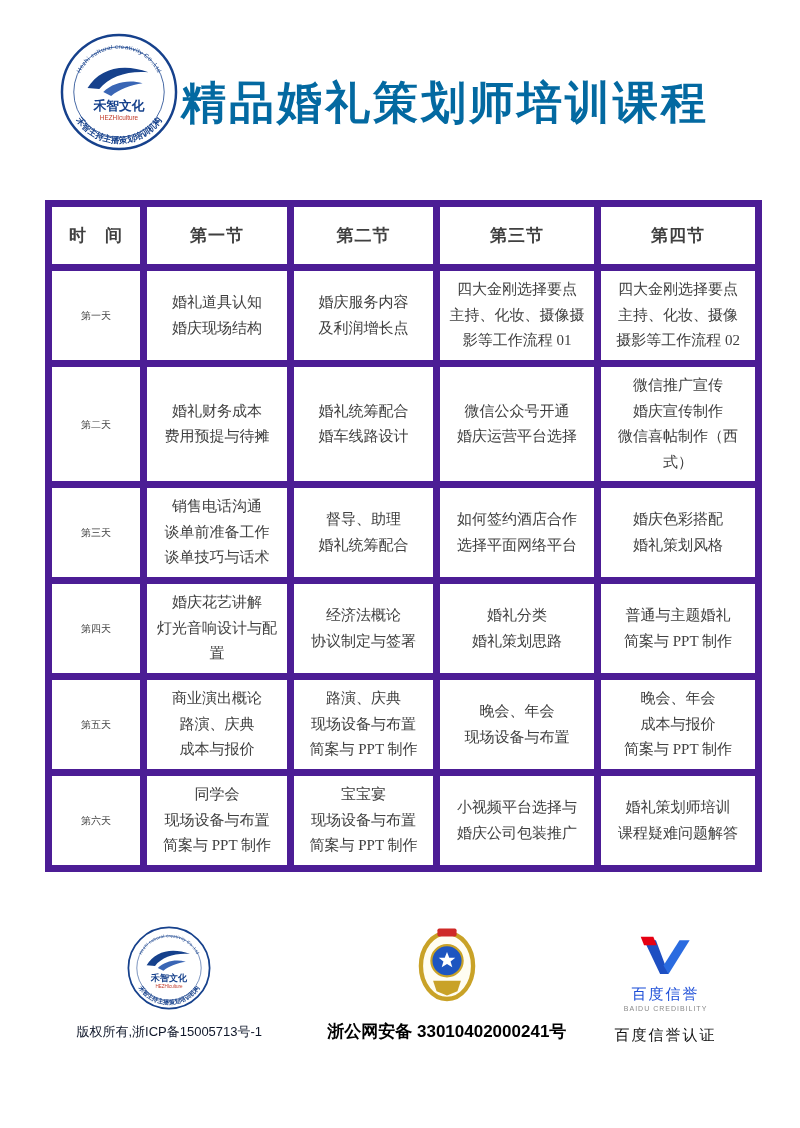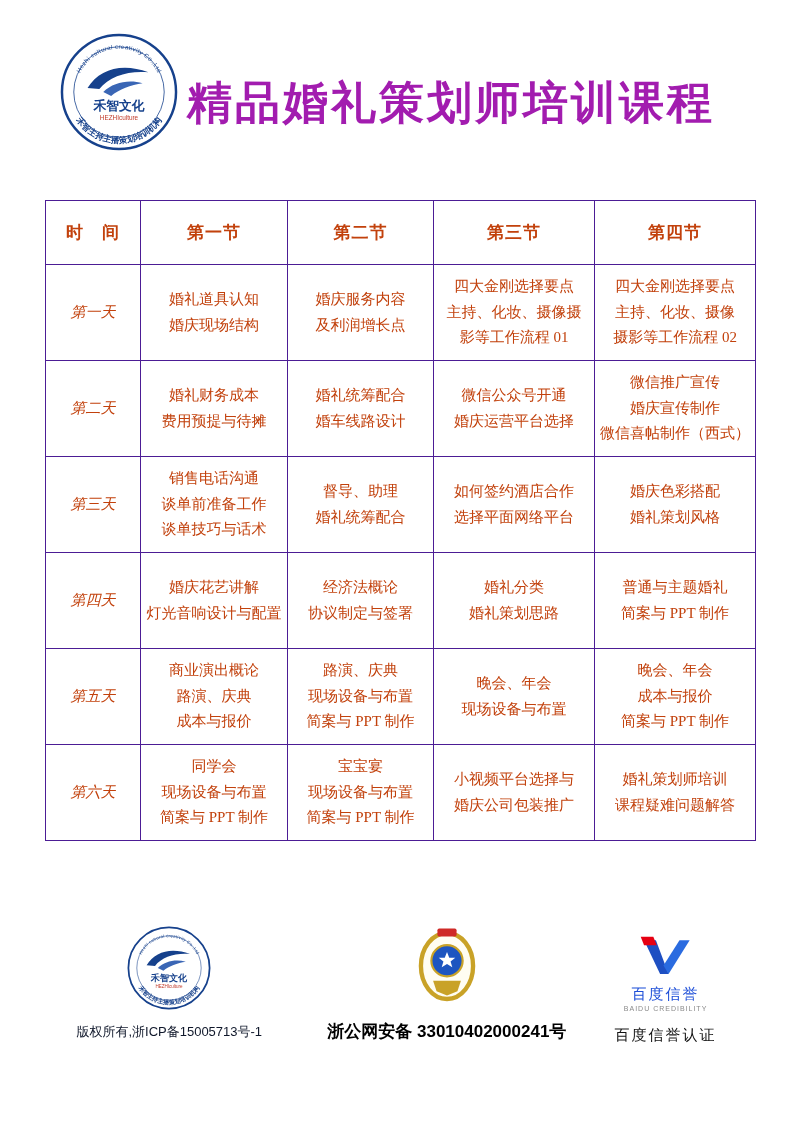--- a/index.html
+++ b/index.html
@@ -8,36 +8,36 @@
     width:800px; height:1128px;
     font-family:"Liberation Sans","DejaVu Sans",sans-serif;
     color:#111;
   }
   .page { position:relative; width:800px; height:1128px; background:#fff; overflow:hidden; }
 
   
   .logo-main { position:absolute; left:60px; top:33px; width:118px; height:118px; }
   .page-title {
     position:absolute; left:175px; right:85px; top:80px;
-    text-align:right; font-size:45px; font-weight:bold; letter-spacing:3px;
-    line-height:1.05; color:#a21caf;
+    text-align:center; font-size:45px; font-weight:bold; letter-spacing:3px;
+    line-height:1.05; color:#0369a1;
     font-family:"Liberation Serif","DejaVu Serif",serif;
   }
 
   
   .table-wrap { position:absolute; left:45px; top:200px; width:710px; }
   table { width:100%; border-collapse:collapse; table-layout:fixed; }
   th, td {
-    border:1px solid #4c1d95; text-align:center; vertical-align:middle;
-    font-family:"Liberation Serif","DejaVu Serif",serif; color:#c2410c;
+    border:7px solid #4c1d95; text-align:center; vertical-align:middle;
+    font-family:"Liberation Serif","DejaVu Serif",serif; color:#404040;
   }
   th { height:64px; font-size:17px; font-weight:bold; letter-spacing:1px; }
   td { height:96px; font-size:15px; line-height:1.7; padding:6px 4px; }
   .cell { white-space:pre-line; }
-  .day { font-size:15px;font-style:italic; }
+  .day { font-size:10px; }
 
   
   .footer {
     position:absolute; left:40px; right:40px; top:926px;
     display:flex; justify-content:space-between; align-items:flex-start;
   }
   .foot-col { display:flex; flex-direction:column; align-items:center; }
   .foot-col.left   { width:260px; }
   .foot-col.center { width:250px;margin-left:24px; }
   .foot-col.right  { width:190px; }

